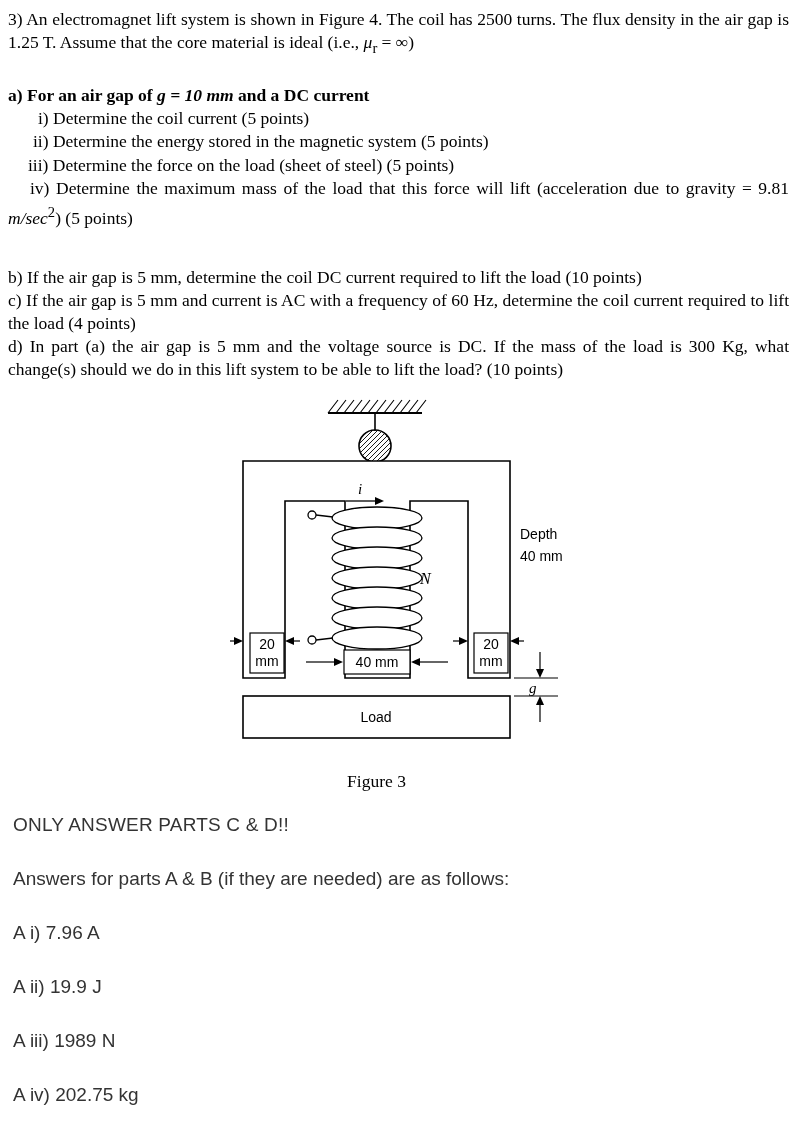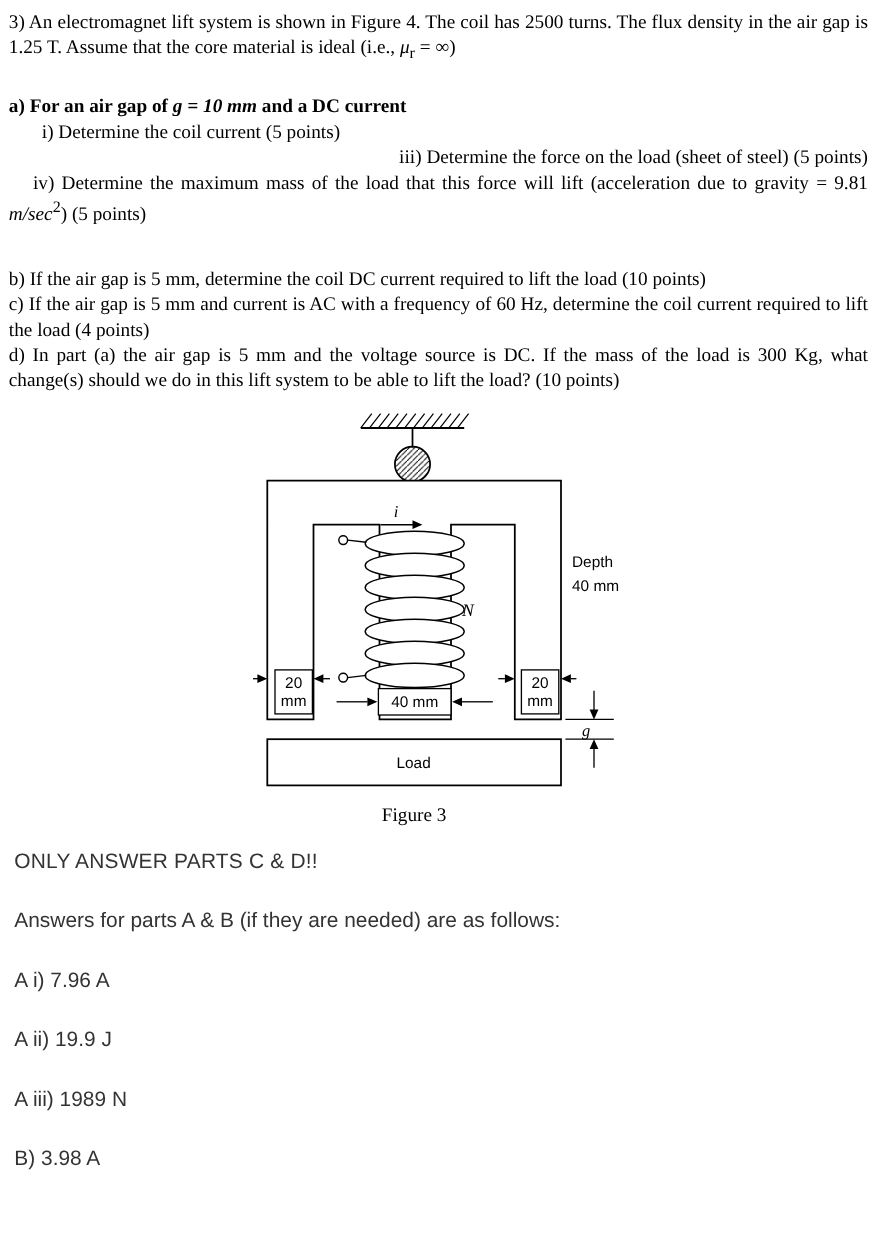--- a/index.html
+++ b/index.html
@@ -22,31 +22,31 @@
     line-height: 23px;
     margin: 0;
   }
   .math { font-style: italic; }
 
   .part-a { margin-top: 24px; }
   .a-lead { line-height: 23px; margin: 0; font-weight: bold; }
   .item { line-height: 23.5px; margin: 0; }
   .item-1 { padding-left: 30px; }
   .item-2 { padding-left: 25px; }
-  .item-3 { padding-left: 20px; text-align: right; }
+  .item-3 { padding-left: 20px; }
   .item-iv { text-indent: 22px; text-align: justify; }
 
   .bcd { margin-top: 36px; }
   .bcd p { margin: 0; }
 
   .figure-wrap { margin-top: 12px; margin-left: 222px; }
   .fig-caption {
     width: 293px;
     text-align: center;
-    margin: 4px 0 0 0;
+    margin: 21px 0 0 0;
     font-size: 17.5px;
   }
 
   .svg-math {
     font-family: "Liberation Serif", serif;
     font-style: italic;
     font-size: 16px;
   }
   .svg-math-sm { font-size: 15px; }
   .svg-sans {
@@ -68,20 +68,21 @@
 </head>
 <body>
 
 <div class="doc">
 
   <p class="para"><span>3) An electromagnet lift system is shown in Figure 4. The coil has 2500 turns. The flux density in the air gap is 1.25 T. Assume that the core material is ideal (i.e., </span><span class="math">μ</span><sub>r</sub><span> = ∞)</span></p>
 
   <div class="part-a">
     <p class="a-lead"><span>a) For an air gap of </span><span class="math">g = 10 mm</span><span> and a DC current</span></p>
     <p class="item item-1">i) Determine the coil current (5 points)</p>
+    <p class="item item-2">ii) Determine the energy stored in the magnetic system (5 points)</p>
     <p class="item item-3">iii) Determine the force on the load (sheet of steel) (5 points)</p>
     <p class="item item-iv"><span>iv) Determine the maximum mass of the load that this force will lift (acceleration due to gravity = 9.81 </span><span class="math">m/sec</span><sup>2</sup><span>) (5 points)</span></p>
   </div>
 
   <div class="bcd">
     <p class="para">b) If the air gap is 5 mm, determine the coil DC current required to lift the load (10 points)</p>
     <p class="para">c) If the air gap is 5 mm and current is AC with a frequency of 60 Hz, determine the coil current required to lift the load (4 points)</p>
     <p class="para">d) In part (a) the air gap is 5 mm and the voltage source is DC. If the mass of the load is 300 Kg, what change(s) should we do in this lift system to be able to lift the load? (10 points)</p>
   </div>
 
@@ -177,16 +178,17 @@
     </svg>
     <p class="fig-caption">Figure 3</p>
   </div>
 
   <div class="answers">
     <p class="heading">ONLY ANSWER PARTS C &amp; D!!</p>
     <p>Answers for parts A &amp; B (if they are needed) are as follows:</p>
     <p>A i) 7.96 A</p>
     <p>A ii) 19.9 J</p>
     <p>A iii) 1989 N</p>
+    <p>A iv) 202.75 kg</p>
     <p class="last">B) 3.98 A</p>
   </div>
 
 </div>
 
 </body></html>

